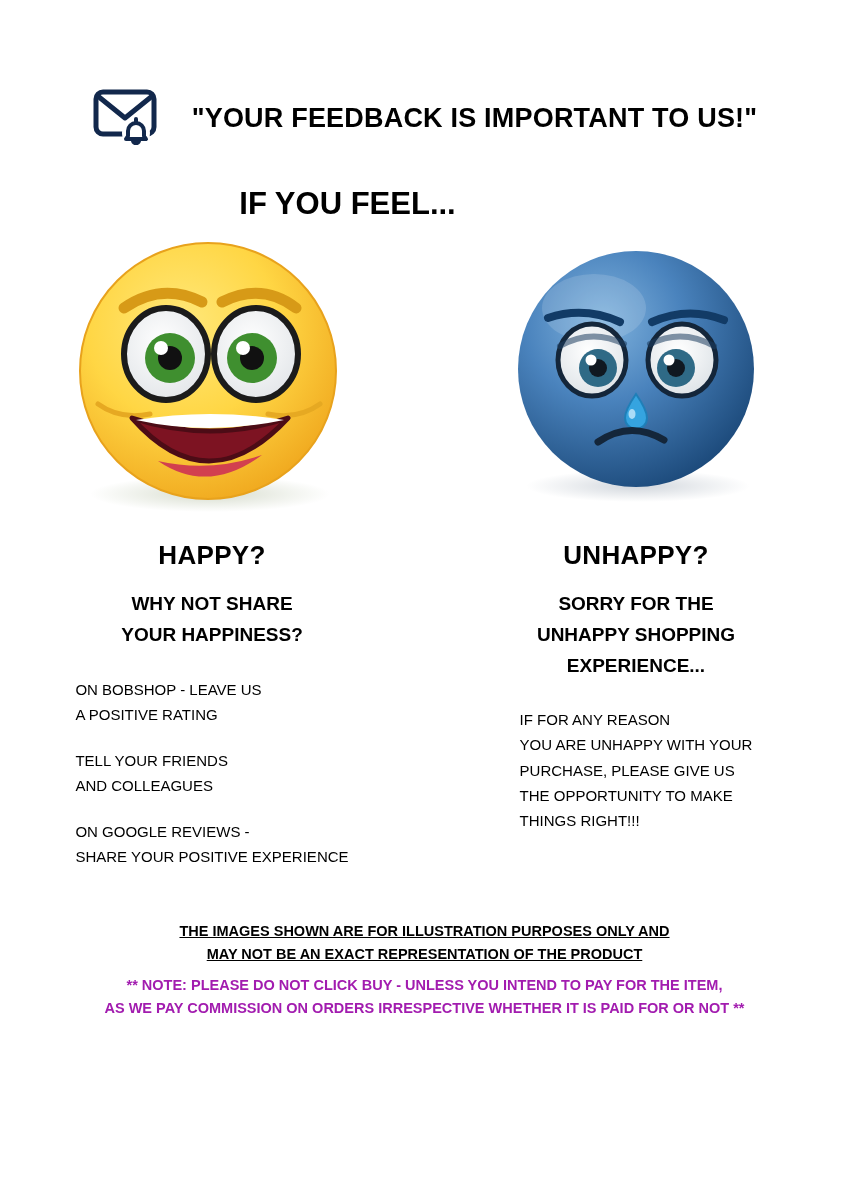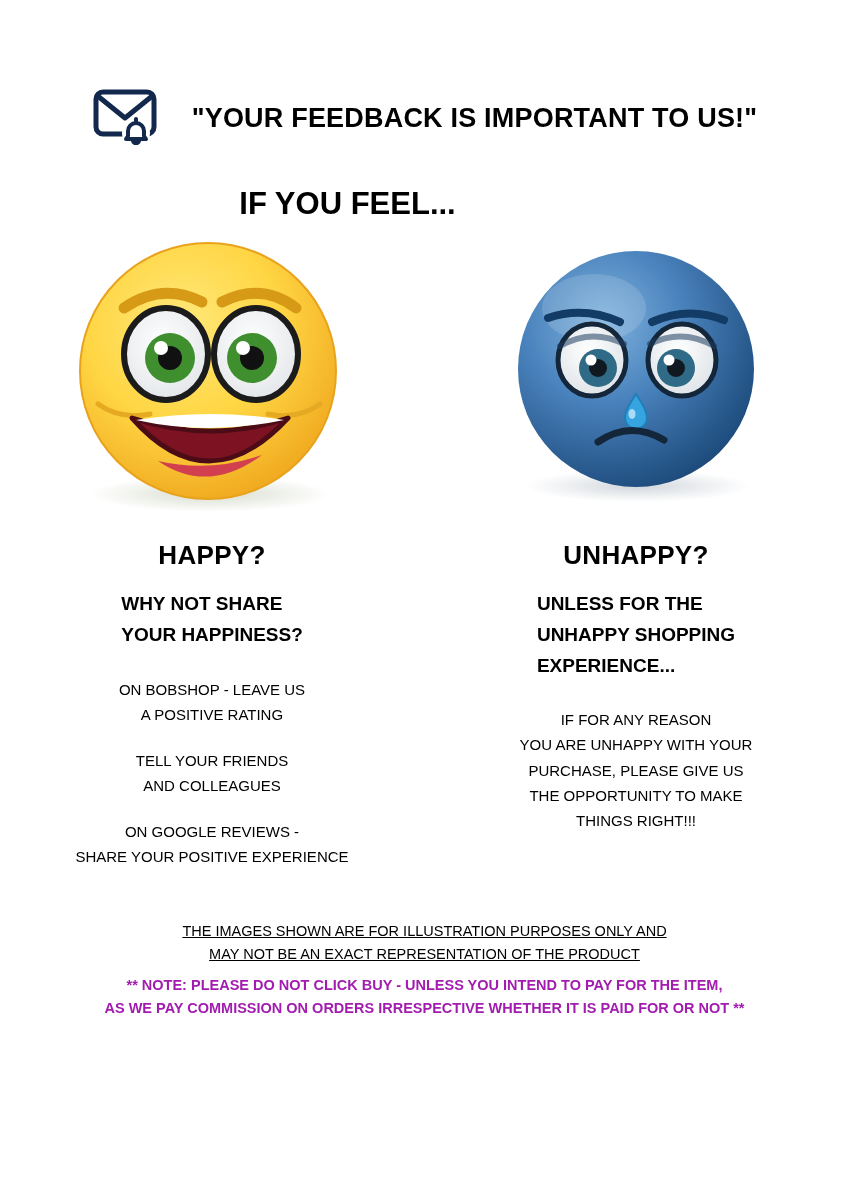--- a/index.html
+++ b/index.html
@@ -84,42 +84,42 @@
     font-size: 26px;
     font-weight: bold;
     letter-spacing: 0.3px;
   }
 
   .lead {
     margin-top: 18px;
     font-size: 19px;
     font-weight: bold;
     line-height: 1.62;
+    text-align: center;
   }
 
   .body-block {
     margin-top: 26px;
     font-size: 15px;
     line-height: 1.68;
-    text-align: center;
   }
   .body-block p { margin: 0 0 21px 0; }
   .body-block p:last-child { margin-bottom: 0; }
 
   
   .footer {
     position: absolute;
     top: 920px;
     left: 0;
     width: 849px;
     text-align: center;
   }
   .footer-black {
     font-size: 14.5px;
-    font-weight: normal;
+    font-weight: bold;
     line-height: 1.62;
     text-decoration: underline;
     color: #000;
   }
   .footer-red {
     margin-top: 7px;
     font-size: 14.5px;
     font-weight: bold;
     line-height: 1.62;
     color: #e8121a;
@@ -245,21 +245,21 @@
           <path d="M164 108 q32 -16 64 2" fill="none" stroke="#1b3d5e" stroke-width="6" stroke-linecap="round" opacity="0.55"></path>
 
           <path d="M150 158 q-11 16 -11 24 a11 11 0 0 0 22 0 q0 -8 -11 -24 z" fill="#35a4e0" stroke="#1f7fb8" stroke-width="2"></path>
           <ellipse cx="146" cy="178" rx="3.5" ry="5" fill="#bfe6fa" opacity="0.85"></ellipse>
 
           <path d="M112 206 q32 -22 66 -2" fill="none" stroke="#14263a" stroke-width="7" stroke-linecap="round"></path>
         </svg>
       </div>
       <div class="mood-label">UNHAPPY?</div>
       <div class="lead">
-        <div>UNLESS FOR THE</div>
+        <div>SORRY FOR THE</div>
         <div>UNHAPPY SHOPPING</div>
         <div>EXPERIENCE...</div>
       </div>
       <div class="body-block">
         <p style="white-space:pre-line;">IF FOR ANY REASON
 YOU ARE UNHAPPY WITH YOUR
 PURCHASE, PLEASE GIVE US
 THE OPPORTUNITY TO MAKE
 THINGS RIGHT!!!</p>
       </div>

